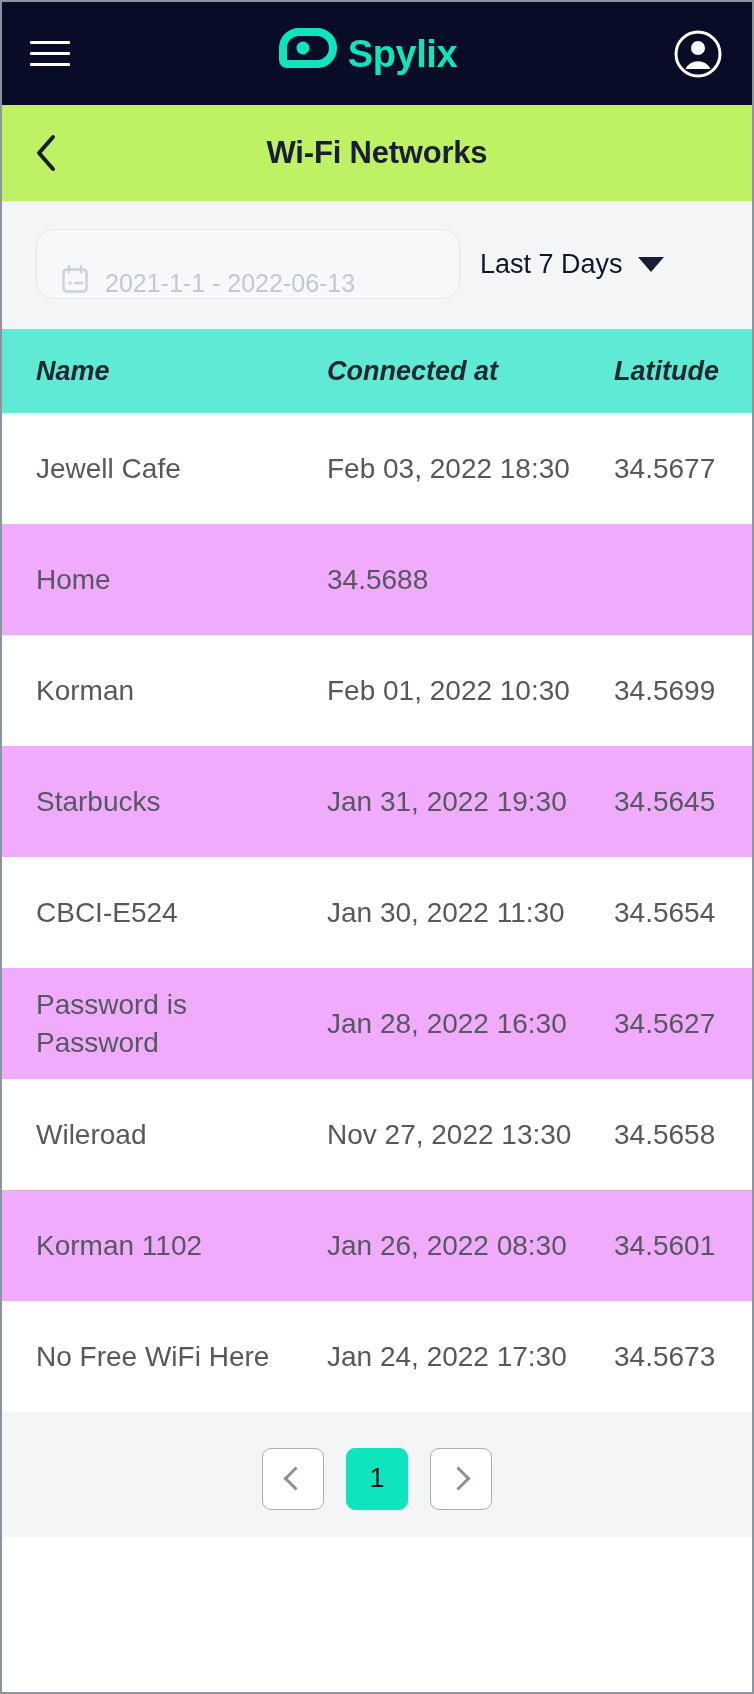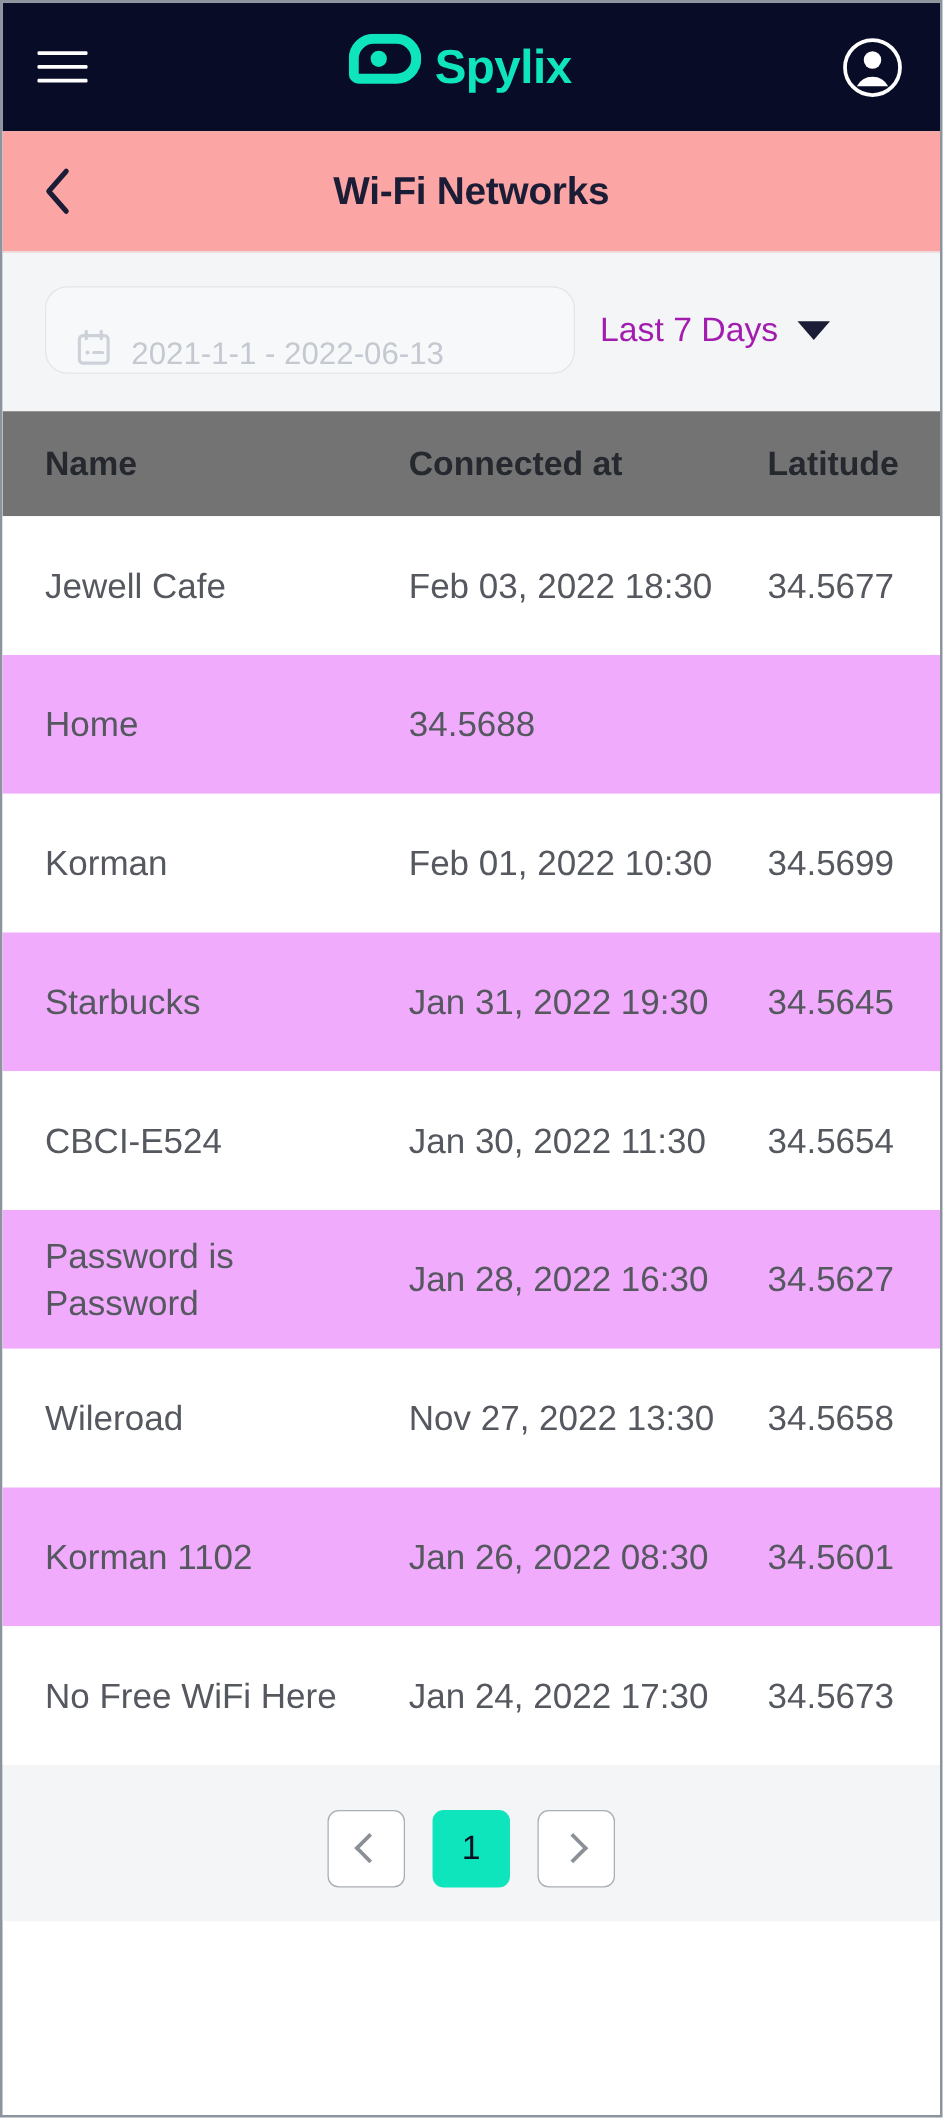--- a/index.html
+++ b/index.html
@@ -67,21 +67,21 @@
     display: flex;
     align-items: center;
     justify-content: center;
     cursor: pointer;
   }
 
   
   .titlebar {
     position: relative;
     height: 96px;
-    background: #fca5a5;
+    background: #bef264;
     display: flex;
     align-items: center;
     justify-content: center;
     border-bottom: 1px solid #e8eaee;
   }
   .back-btn {
     position: absolute;
     left: 22px;
     top: 50%;
     transform: translateY(-50%);
@@ -128,44 +128,45 @@
     white-space: nowrap;
   }
   .rangeselect {
     display: flex;
     align-items: center;
     gap: 15px;
     cursor: pointer;
   }
   .rangeselect-label {
     font-size: 27px;
-    color: #a21caf;
+    color: #0f172a;
     white-space: nowrap;
     text-align: right;
   }
   .caret {
     width: 0;
     height: 0;
     border-left: 13px solid transparent;
     border-right: 13px solid transparent;
     border-top: 15px solid #1a1d35;
   }
 
   
   .table {
     background: #ffffff;
     width: 100%;
   }
   .thead {
-    background: #737373;
+    background: #5eead4;
     display: flex;
     align-items: center;
     height: 84px;
     padding: 0 34px;
     box-sizing: border-box;
+    font-style: italic;
   }
   .thead .col {
     font-size: 27px;
     font-weight: bold;
     color: #25282e;
     white-space: nowrap;
   }
   .trow {
     display: flex;
     align-items: center;

